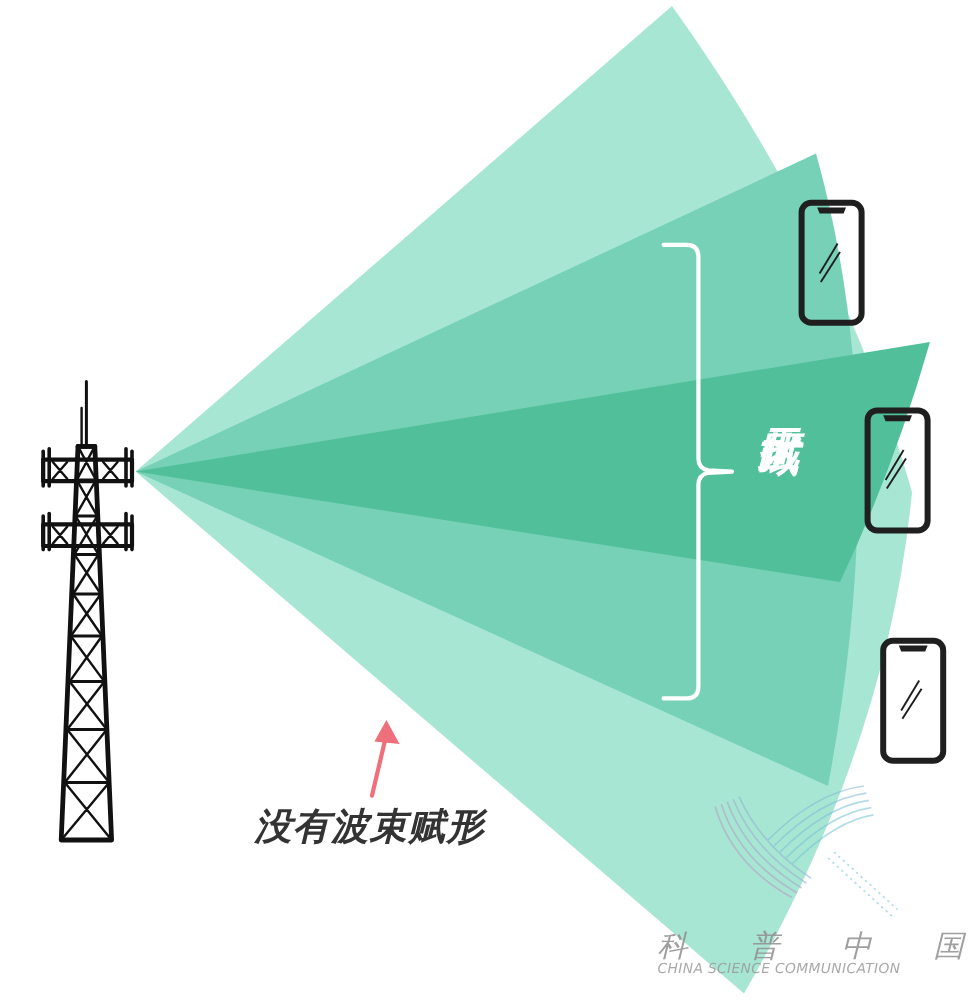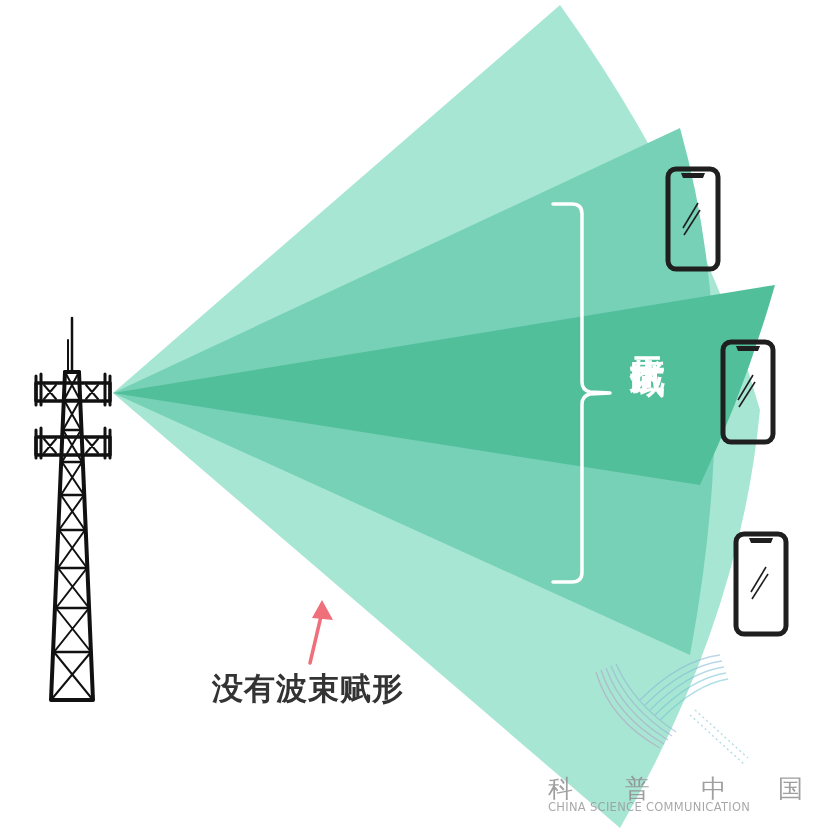--- a/index.html
+++ b/index.html
@@ -1,17 +1,17 @@
 <!DOCTYPE html>
 <html><head>
   <meta charset="utf-8">
   <style>
     html, body { margin: 0; padding: 0; background: #ffffff; }
     body { width: 813px; height: 833px; position: relative; overflow: hidden; font-family: "DejaVu Sans", sans-serif; }
-    #stage { position: absolute; left: 0; top: 0; width: 813px; height: 587px; }
+    #stage { position: absolute; left: 0; top: 0; width: 813px; height: 587px; font-style: italic; }
     .label-vertical {
       position: absolute; left: 628px; top: 330px; width: 40px;
       color: #ffffff; font-weight: bold; font-size: 34px; line-height: 40px;
       text-align: center; writing-mode: vertical-rl; letter-spacing: 2px;
       font-family: "DejaVu Sans", sans-serif;
     }
     .label-bottom {
       position: absolute; left: 212px; top: 668px;
       color: #333333; font-weight: bold; font-size: 31px; letter-spacing: 1px;
       font-family: "DejaVu Sans", sans-serif;

